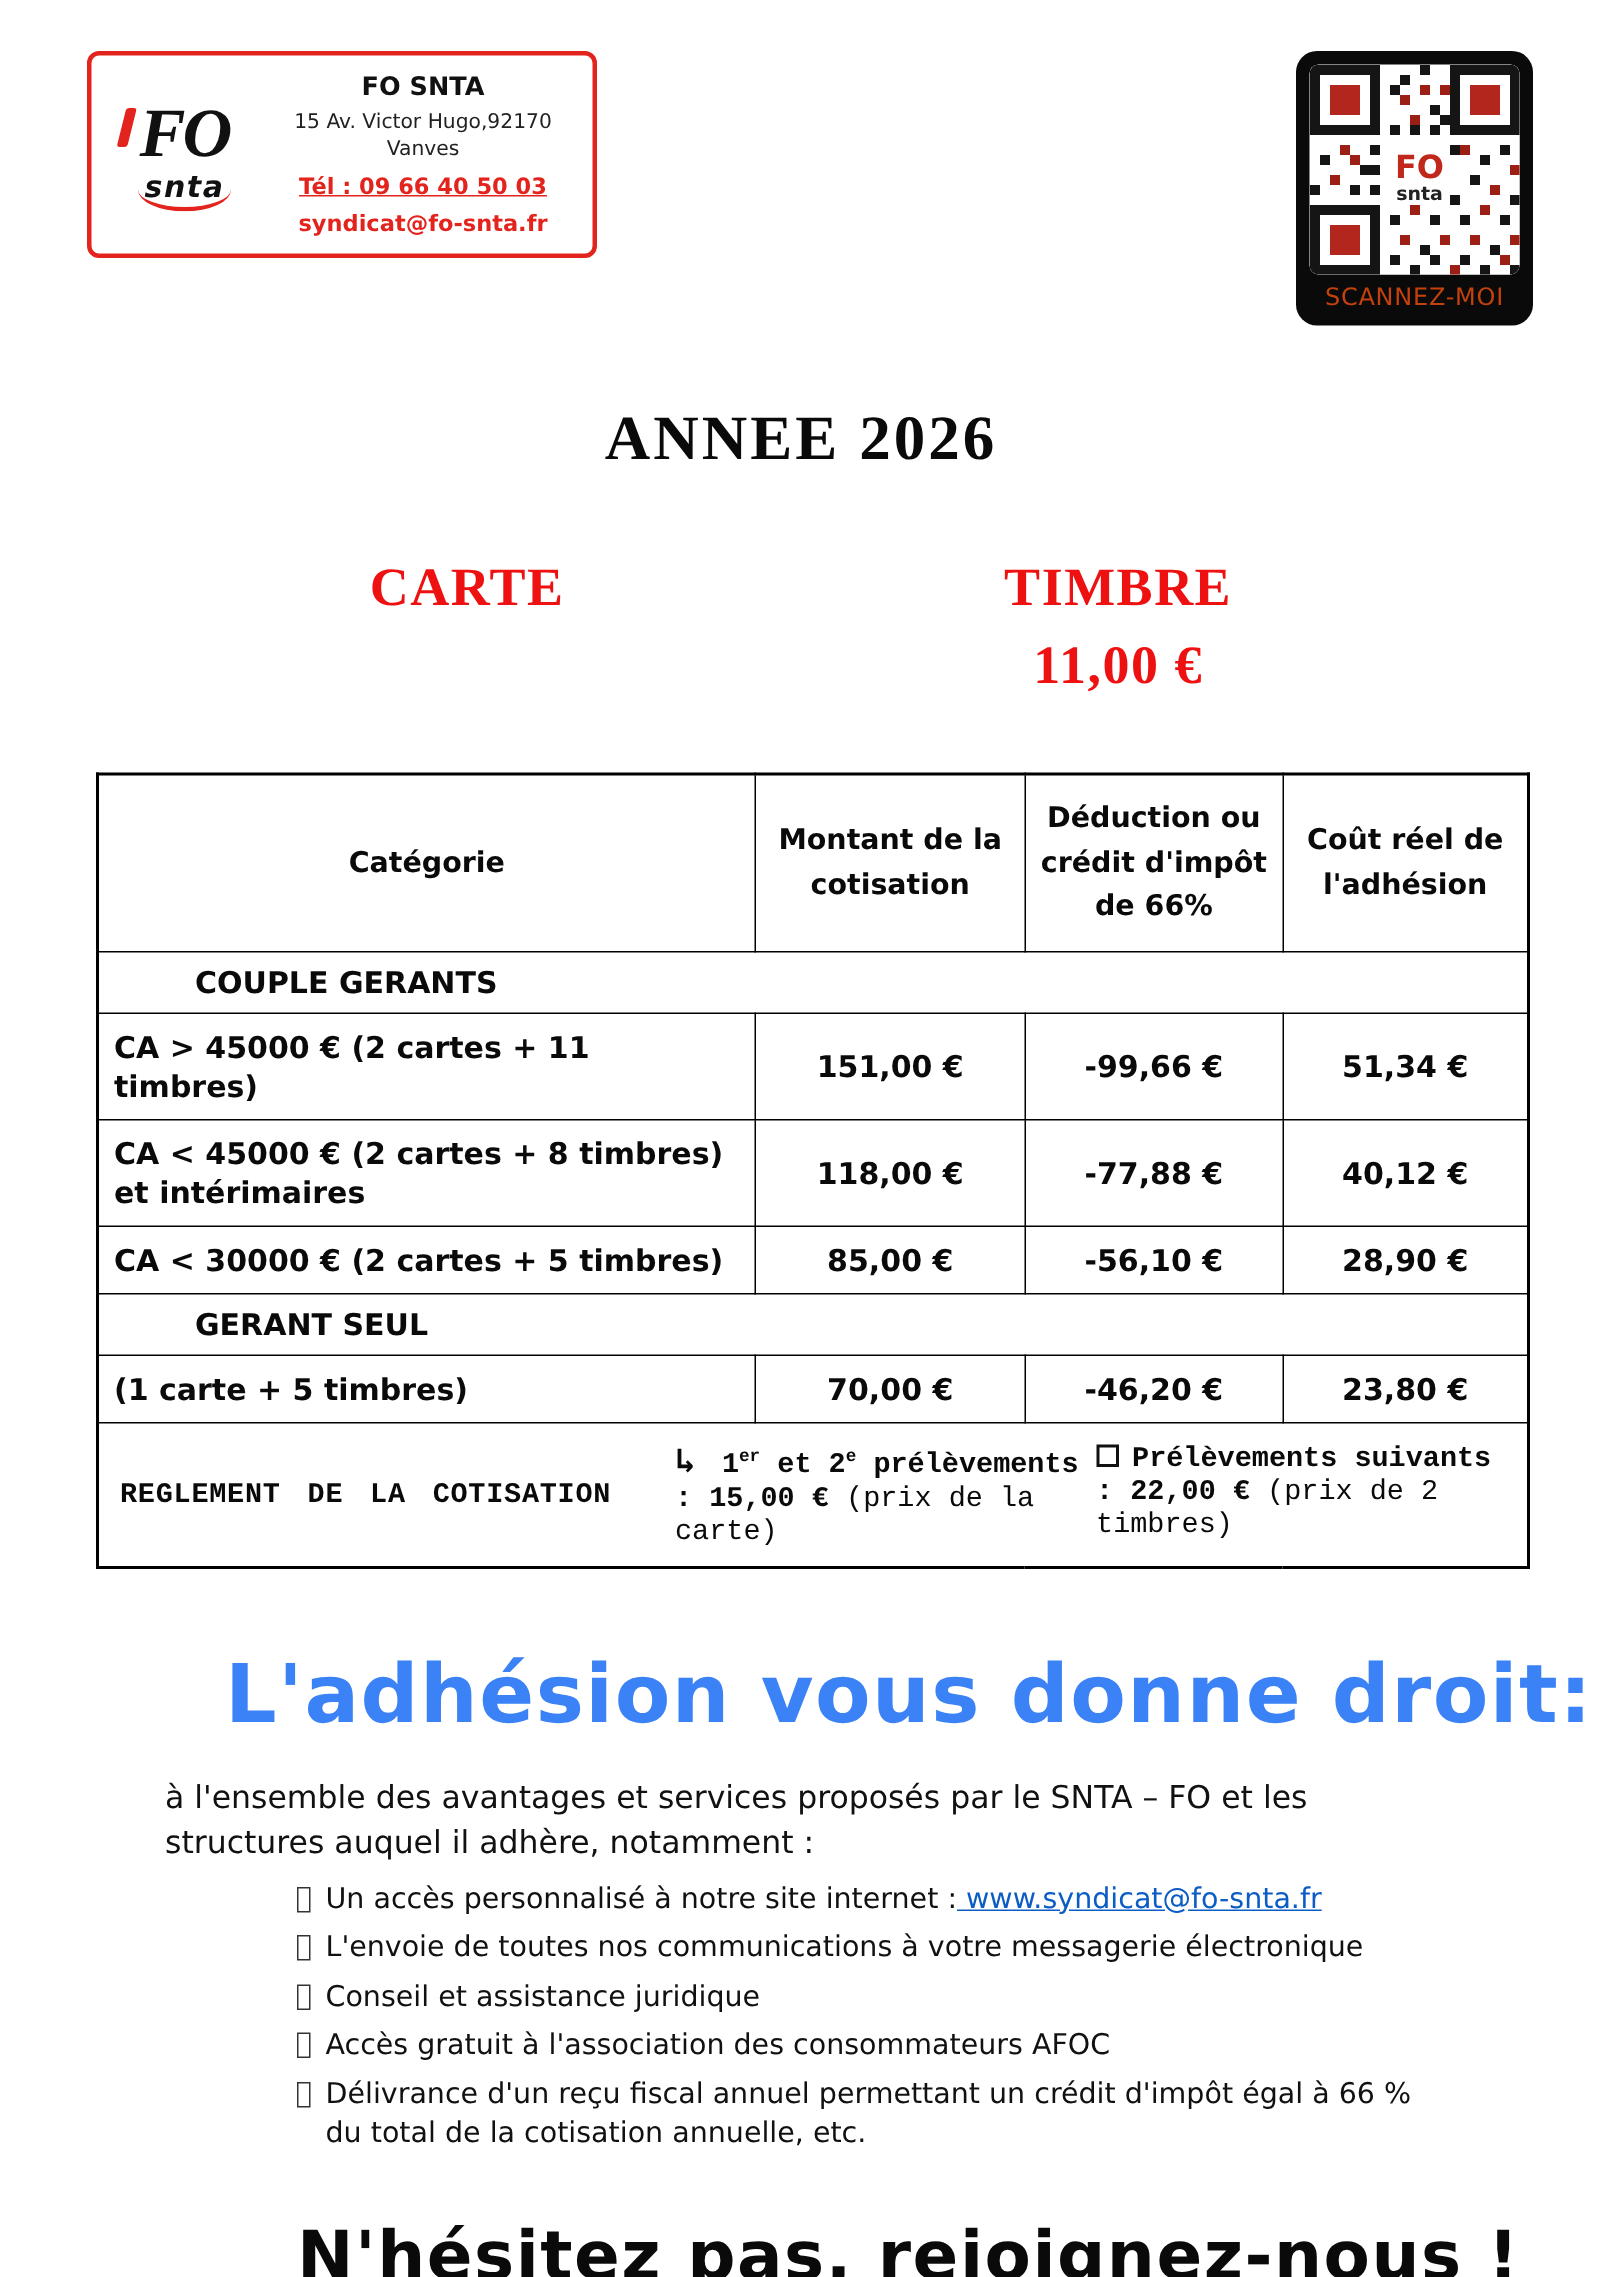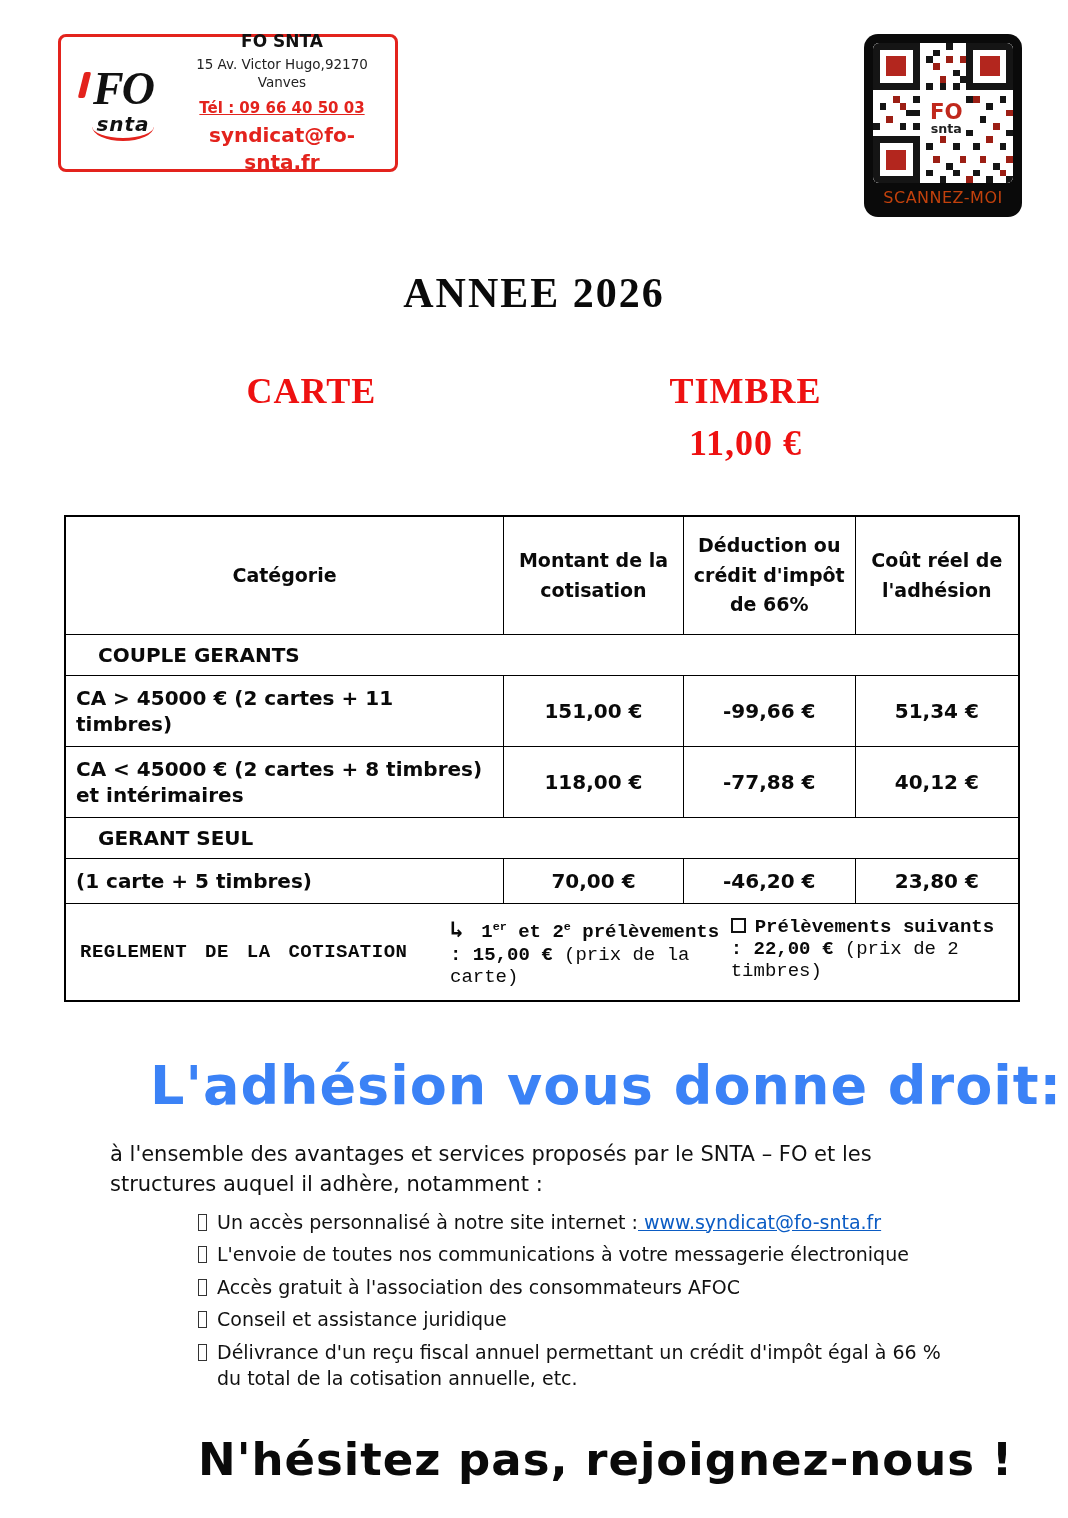--- a/index.html
+++ b/index.html
@@ -37,21 +37,21 @@
   .logo-snta {
     display: inline-block;
     font-style: italic; font-weight: 800; font-size: 20px; letter-spacing: 1px;
     border-bottom: 3px solid #e3231d; border-radius: 0 0 60% 60%;
     padding: 0 4px 2px 4px;
   }
   .logo-text { flex: 1; text-align: center; line-height: 1.35; }
   .logo-org { font-weight: 700; font-size: 17px; color: #111; }
   .logo-addr { font-size: 13.5px; color: #222; margin-top: 2px; }
   .logo-tel { font-weight: 700; font-size: 15px; color: #e3231d; text-decoration: underline; margin-top: 6px; }
-  .logo-mail { font-weight: 700; font-size: 20px; color: #e3231d; margin-top: 4px; }
+  .logo-mail { font-weight: 700; font-size: 15px; color: #e3231d; margin-top: 4px; }
 
   .qr-box {
     width: 158px; background: #0a0a0a; border-radius: 14px;
     padding: 9px 9px 6px 9px; text-align: center;
   }
   .qr-svg { width: 140px; height: 140px; background: #fff; border-radius: 6px; display: block; }
   .qr-label { color: #c2410c; font-size: 16px; letter-spacing: 0.5px; padding: 5px 0 4px 0; }
 
   
   .doc-title {
@@ -64,21 +64,21 @@
 
   
   .pricing-table {
     border-collapse: collapse; margin: 46px 0 0 64px;
     width: 956px; border: 2px solid #000;
     font-weight: 700; font-size: 20px; color: #0a0a0a;
   }
   .pricing-table th, .pricing-table td { border: 1px solid #000; }
   .pricing-table th { text-align: center; font-size: 19px; padding: 14px 10px; line-height: 1.55; font-weight: 700; }
   .col-cat { width: 440px; } .col-m { width: 180px; } .col-d { width: 172px; } .col-c { width: 164px; }
-  tr.section-row td { padding: 8px 10px 8px 32px; font-size: 20px; }
+  tr.section-row td { padding: 8px 10px 8px 64px; font-size: 20px; }
   tr.data-row td { padding: 9px 8px; text-align: center; }
   tr.data-row td.cat-cell { text-align: left; padding-left: 10px; white-space: pre-line; line-height: 1.3; }
   tr.reglement-row td { padding: 12px 14px; font-family: Liberation Mono, monospace; }
   .reg-flex { display: flex; align-items: center; gap: 14px; }
   .reg-label { width: 356px; font-size: 19px; letter-spacing: 0.5px; word-spacing: 6px; }
   .reg-lines { flex: 1; display: flex; flex-direction: row; gap: 10px; font-size: 19px; }
   .reg-arrow { font-size: 23px; font-weight: 700; margin-right: 6px; }
   .reg-normal { font-weight: 400; }
   .reg-lines sup { font-size: 0.62em; font-weight: 700; }
   .checkbox-icon {
@@ -244,20 +244,26 @@
         <td>-99,66 €</td>
         <td>51,34 €</td>
       </tr>
       <tr class="data-row">
         <td class="cat-cell">CA &lt; 45000 € (2 cartes + 8 timbres)
 et intérimaires</td>
         <td>118,00 €</td>
         <td>-77,88 €</td>
         <td>40,12 €</td>
       </tr>
+      <tr class="data-row">
+        <td class="cat-cell">CA &lt; 30000 € (2 cartes + 5 timbres)</td>
+        <td>85,00 €</td>
+        <td>-56,10 €</td>
+        <td>28,90 €</td>
+      </tr>
       <tr class="section-row">
         <td colspan="4">GERANT SEUL</td>
       </tr>
       <tr class="data-row">
         <td class="cat-cell">(1 carte + 5 timbres)</td>
         <td>70,00 €</td>
         <td>-46,20 €</td>
         <td>23,80 €</td>
       </tr>
       <tr class="reglement-row">
@@ -286,27 +292,27 @@
     <li>
       <span class="bullet-box"></span>
       <span class="benefit-wrap"><span>Un accès personnalisé à notre site internet :</span><a href="#"> www.syndicat@fo-snta.fr</a></span>
     </li>
     <li>
       <span class="bullet-box"></span>
       <span>L'envoie de toutes nos communications à votre messagerie électronique</span>
     </li>
     <li>
       <span class="bullet-box"></span>
+      <span>Conseil et assistance juridique</span>
+    </li>
+    <li>
+      <span class="bullet-box"></span>
       <span>Accès gratuit à l'association des consommateurs AFOC</span>
     </li>
     <li>
       <span class="bullet-box"></span>
-      <span>Conseil et assistance juridique</span>
-    </li>
-    <li>
-      <span class="bullet-box"></span>
       <span>Délivrance d'un reçu fiscal annuel permettant un crédit d'impôt égal à 66 % du total de la cotisation annuelle, etc.</span>
     </li>
   </ul>
 
   <div class="cta">N'hésitez pas, rejoignez-nous !</div>
 
 </div>
 
 </body></html>

